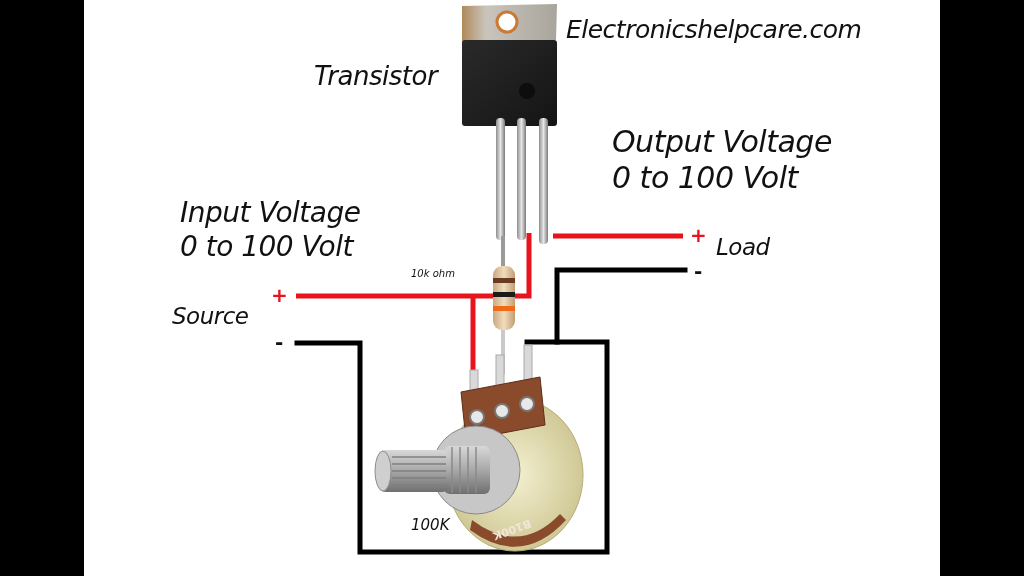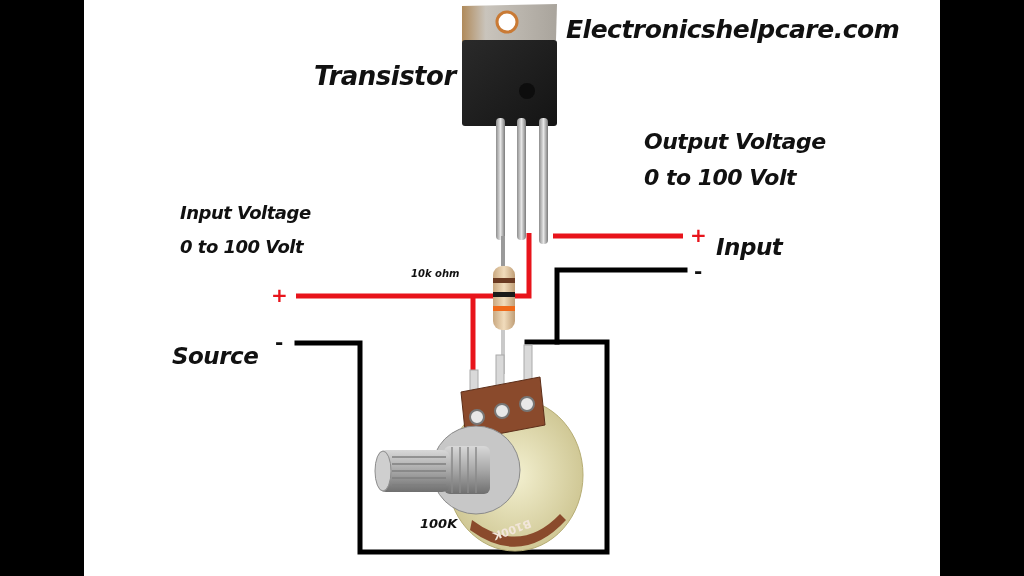--- a/index.html
+++ b/index.html
@@ -3,30 +3,30 @@
 <meta charset="utf-8">
 <style>
   html, body { margin: 0; padding: 0; }
   body { width: 1024px; height: 576px; background: #000; position: relative; overflow: hidden;
          font-family: "DejaVu Sans", sans-serif; }
   .canvas { position: absolute; left: 84px; top: 0; width: 856px; height: 576px; background: #fff; }
   .bar { position: absolute; top: 0; height: 576px; background: #000; }
   .bar.left { left: 0; width: 84px; }
   .bar.right { left: 940px; width: 84px; }
   svg.diagram { position: absolute; left: 0; top: 0; width: 1024px; height: 576px; }
-  .lbl { position: absolute; font-family: "DejaVu Sans", sans-serif; font-weight: bold; font-style: italic;
+  .lbl { position: absolute; font-family: "DejaVu Sans", sans-serif; font-weight: normal; font-style: italic;
          color: #111; white-space: nowrap; letter-spacing: -0.5px; }
   .site { left: 566px; top: 15px; font-size: 25px; }
   .trans { left: 314px; top: 60px; font-size: 26px; line-height: 32px; }
-  .outv { left: 644px; top: 124px; font-size: 22px; line-height: 36px; }
-  .inv { left: 180px; top: 196px; font-size: 18px; line-height: 34px; }
-  .src { left: 172px; top: 303px; font-size: 23px; margin-top: 40px; }
+  .outv { left: 612px; top: 124px; font-size: 30px; line-height: 36px; }
+  .inv { left: 180px; top: 196px; font-size: 28px; line-height: 34px; }
+  .src { left: 172px; top: 303px; font-size: 23px; }
   .load { left: 716px; top: 234px; font-size: 23px; }
   .res { left: 411px; top: 268px; font-size: 10px; letter-spacing: 0; }
-  .pot { left: 420px; top: 516px; font-size: 13px; letter-spacing: 0; }
+  .pot { left: 411px; top: 516px; font-size: 15px; letter-spacing: 0; }
   .sign { position: absolute; font-family: "DejaVu Sans", sans-serif; font-weight: bold; font-size: 20px; line-height: 20px; }
   .sign.red { color: #e8141b; }
   .sign.blk { color: #111; }
 </style>
 </head>
 <body>
 
 <div class="bar left"></div>
 <div class="canvas"></div>
 <div class="bar right"></div>
@@ -142,21 +142,21 @@
   <div>Output Voltage</div>
   <div>0 to 100 Volt</div>
 </div>
 
 <div class="lbl inv">
   <div>Input Voltage</div>
   <div>0 to 100 Volt</div>
 </div>
 
 <div class="lbl src">Source</div>
-<div class="lbl load">Input</div>
+<div class="lbl load">Load</div>
 <div class="lbl res">10k ohm</div>
 <div class="lbl pot">100K</div>
 
 <div class="sign red" style="left:271px; top:285px;">+</div>
 <div class="sign blk" style="left:275px; top:332px;">-</div>
 <div class="sign red" style="left:690px; top:225px;">+</div>
 <div class="sign blk" style="left:694px; top:261px;">-</div>
 
 <div style="position:absolute; left:492px; top:523px; transform:rotate(160deg); font-family:'DejaVu Sans',sans-serif; font-size:11px; font-weight:bold; color:#f2e6da;">B100K</div>
 

